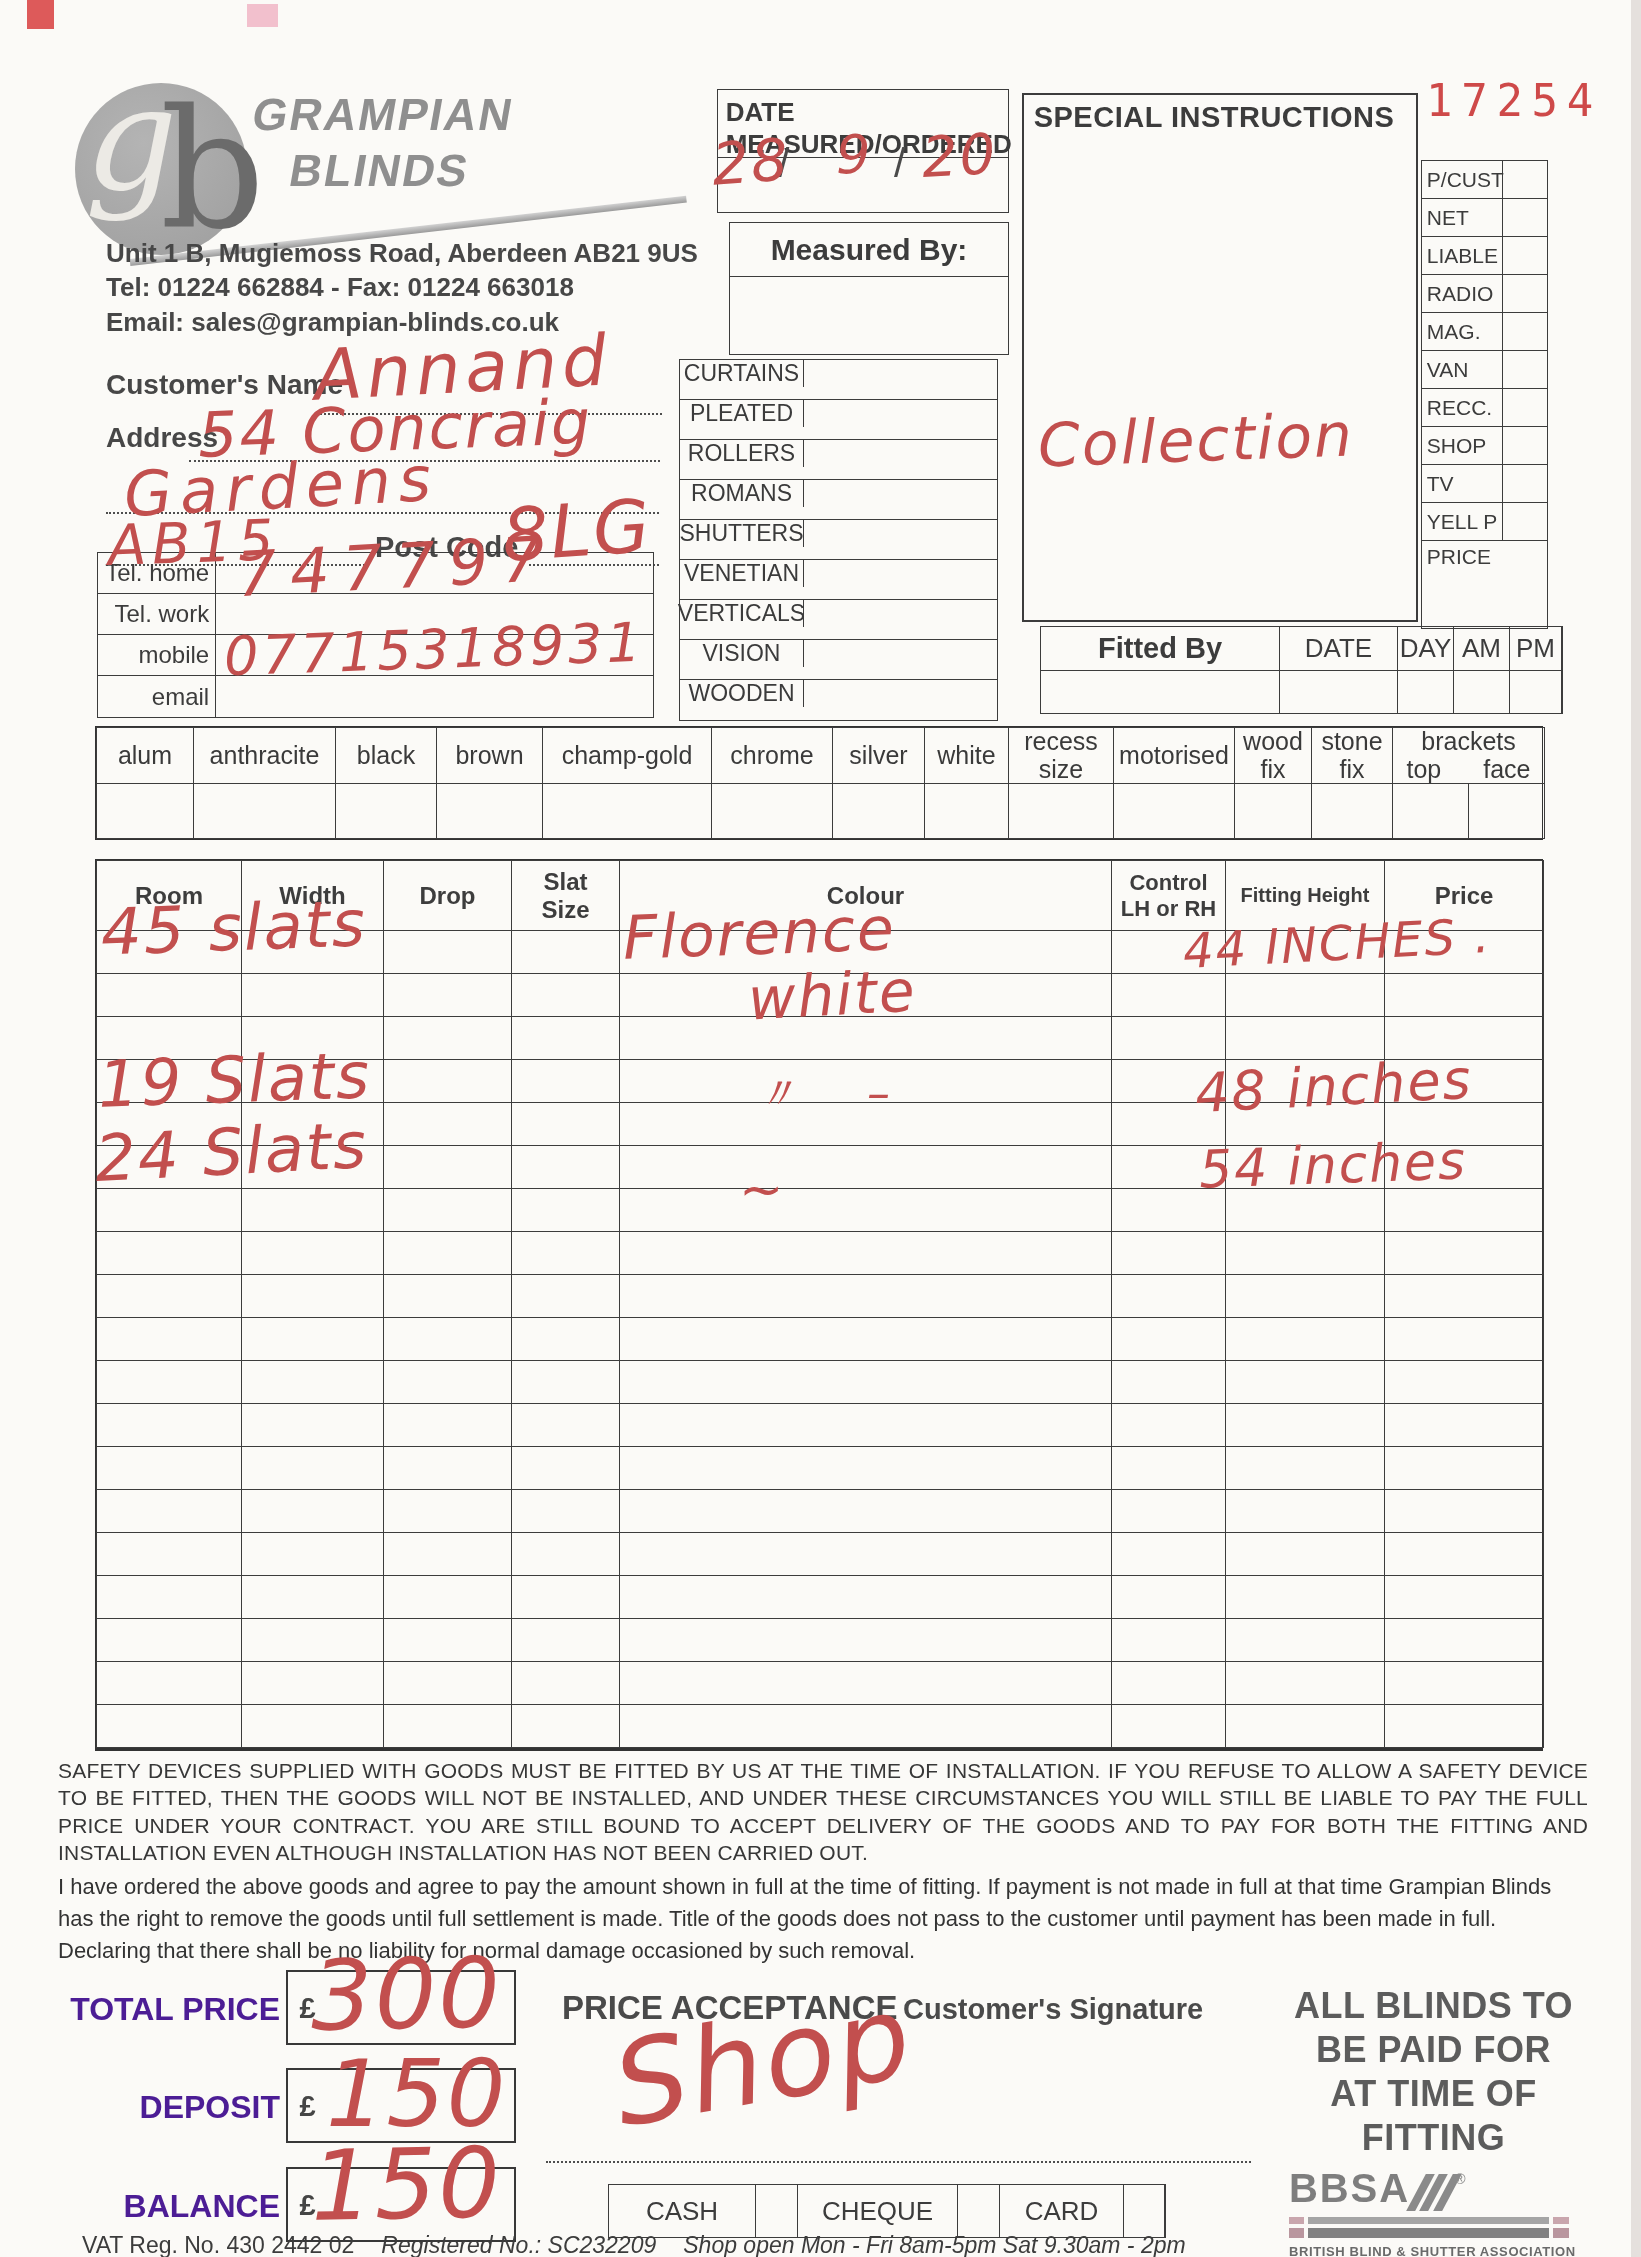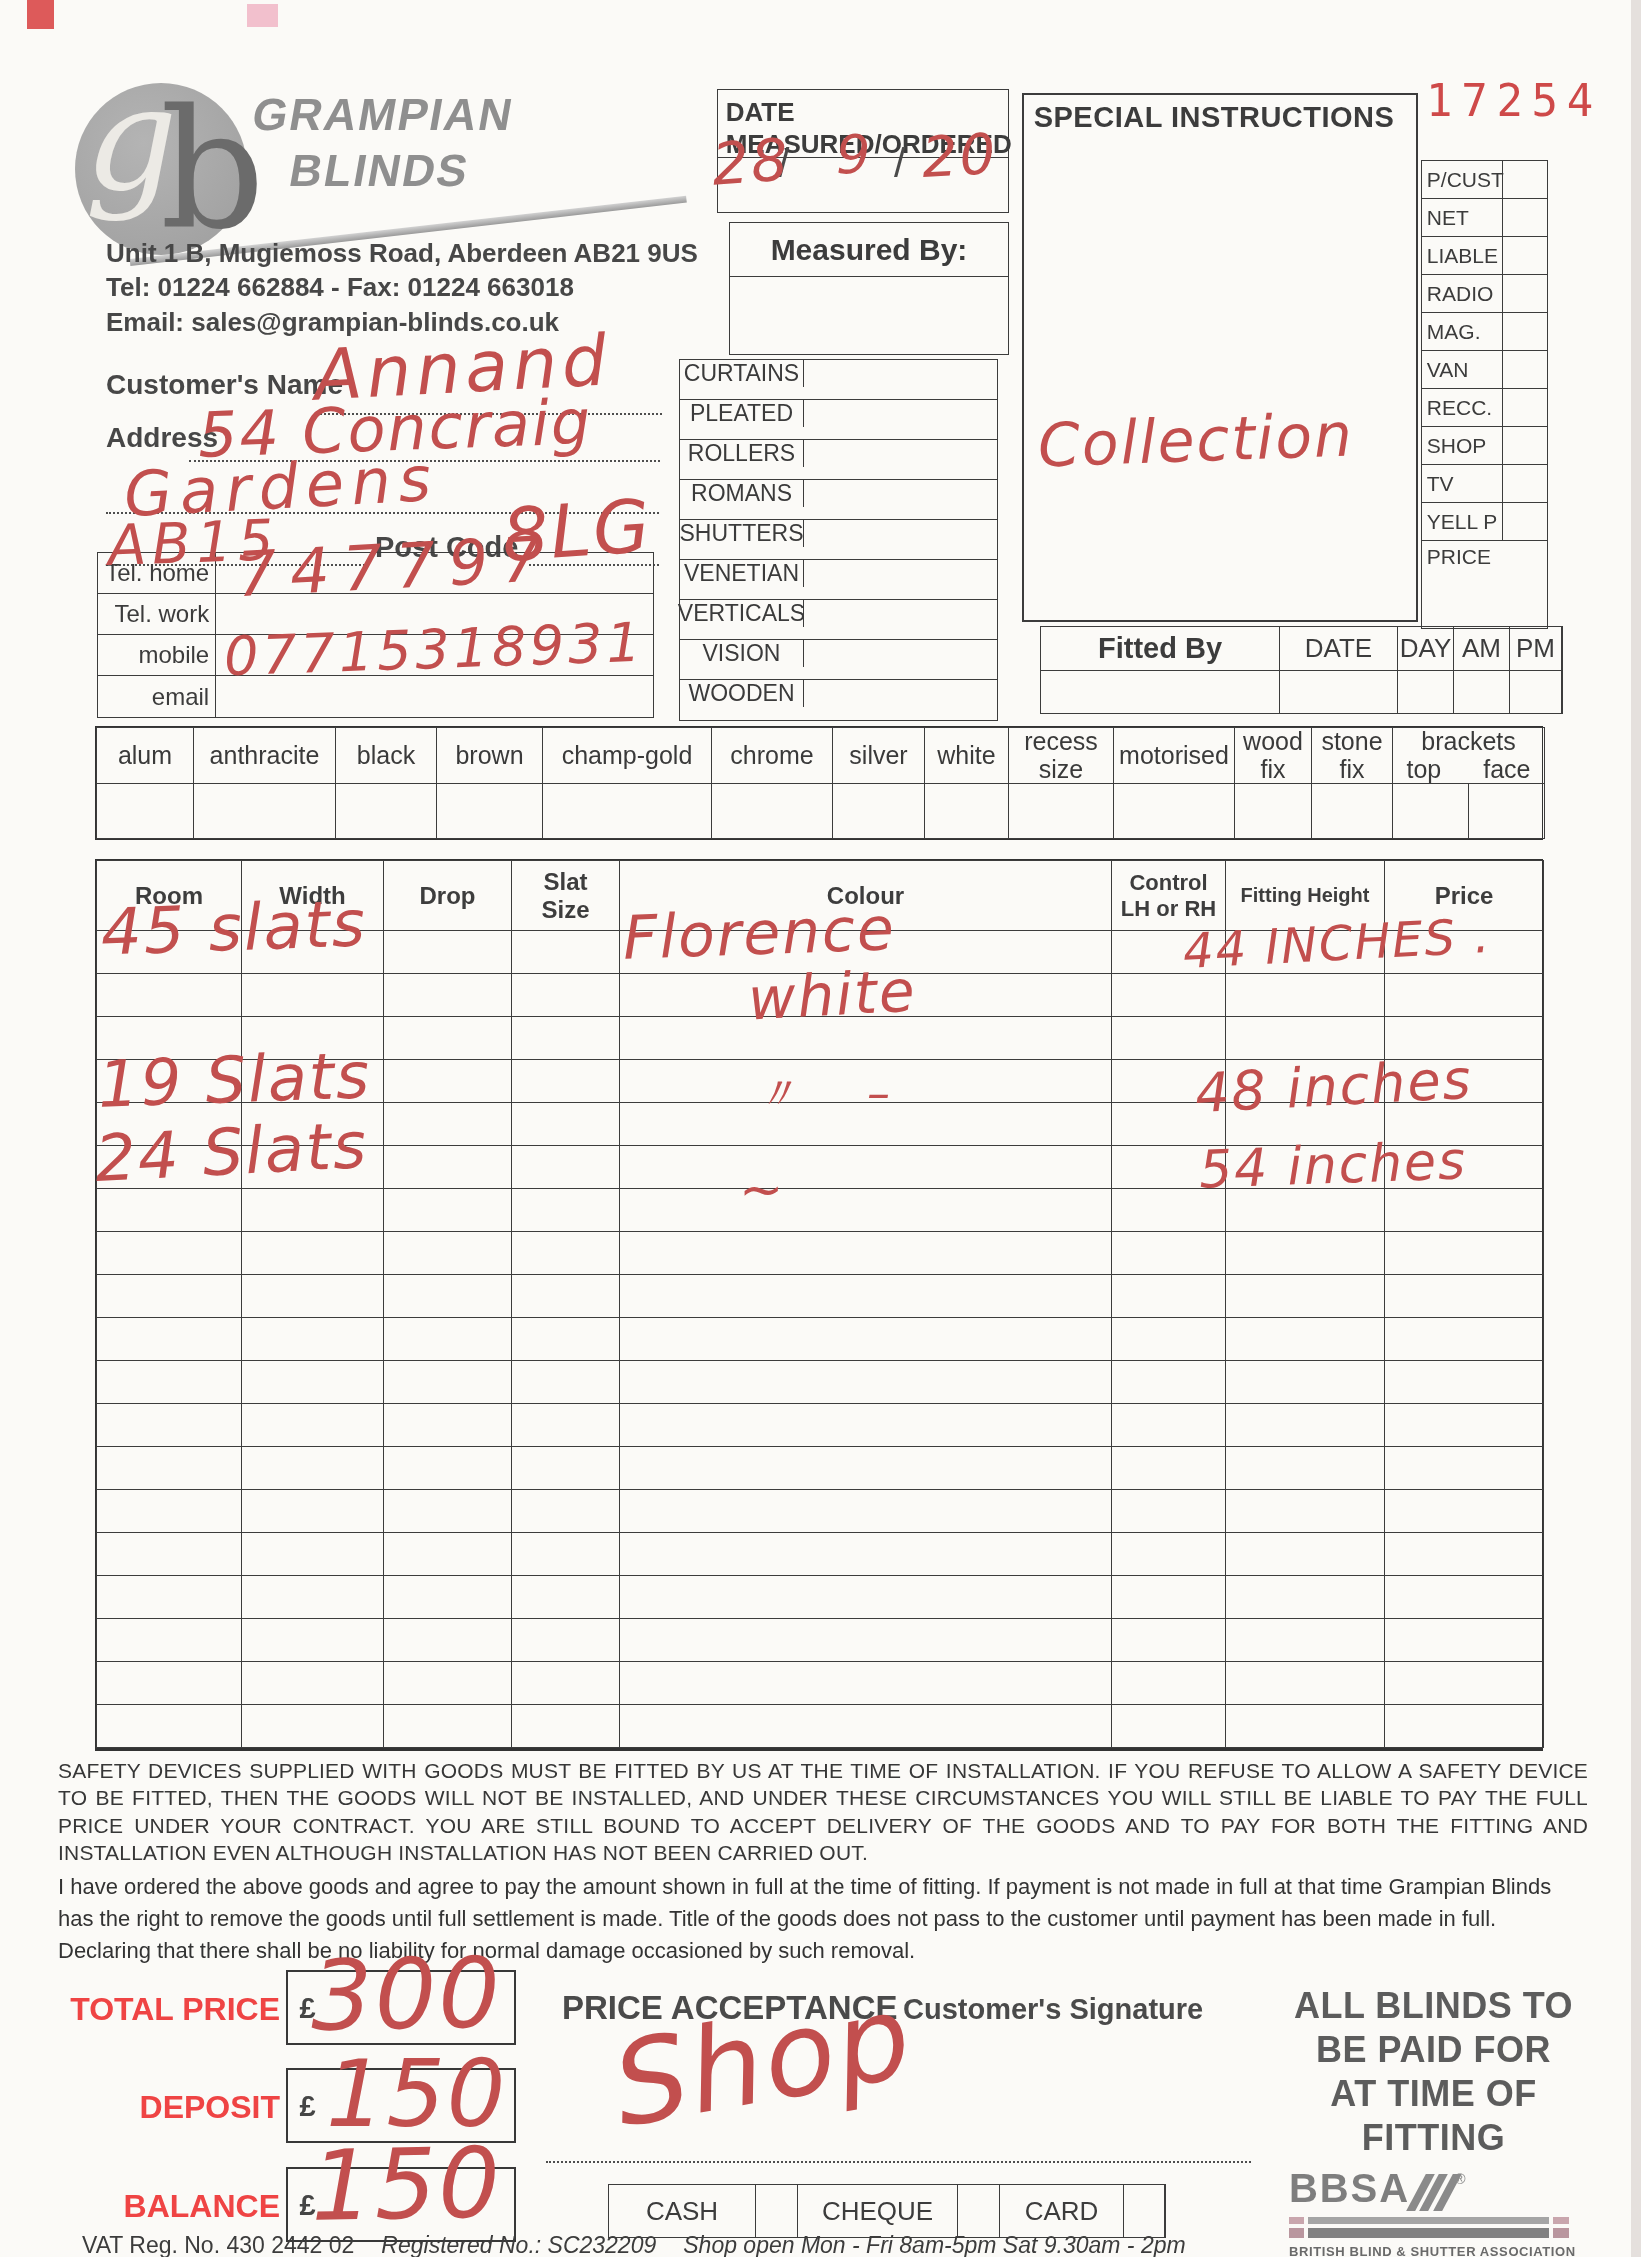--- a/index.html
+++ b/index.html
@@ -31,21 +31,21 @@
   .prod-label{width:124px;border-right:1.4px solid #3c3c3c;font-size:23px;display:flex;align-items:center;justify-content:center;box-sizing:border-box;color:#3b3b3b;}
   .prod-box1{width:50px;border-right:1.4px solid #3c3c3c;box-sizing:border-box;}
   .prod-box2{flex:1;}
   .tel-row{display:flex;height:41px;border-bottom:1.4px solid #3c3c3c;box-sizing:border-box;}
   .tel-label{width:118px;border-right:1.4px solid #3c3c3c;font-size:24px;display:flex;align-items:center;justify-content:flex-end;padding-right:5.8px;box-sizing:border-box;color:#3c3c3c;}
   .tel-value{flex:1;}
   .fit-cell{box-sizing:border-box;border-right:1.4px solid #3c3c3c;display:flex;align-items:center;justify-content:center;font-size:26px;color:#3c3c3c;}
   .pay-cell{box-sizing:border-box;border-right:1.4px solid #3c3c3c;display:flex;align-items:center;justify-content:center;font-size:26px;color:#3c3c3c;}
   .money-box{position:absolute;border:2.4px solid #383838;box-sizing:border-box;width:230px;height:75px;}
   .money-cur{position:absolute;left:11.6px;top:50%;transform:translateY(-50%);font-size:29px;font-weight:bold;color:#454545;}
-  .total-label{position:absolute;font-size:32px;font-weight:bold;color:#ef4444;width:227px;text-align:right;}
+  .total-label{position:absolute;font-size:32px;font-weight:bold;color:#4c1d95;width:227px;text-align:right;}
   .brk-sub{display:flex;justify-content:space-between;padding:0 13.5px;font-size:25px;font-weight:normal;}
 </style>
 </head>
 <body>
 
 <div id="sheet">
 
   <div class="abs" style="left:27px;top:0;width:27px;height:29px;background:#dd5a5a;"></div>
   <div class="abs" style="left:247px;top:3.9px;width:31px;height:23px;background:#f2c0cd;"></div>
   <div class="abs" style="left:1631px;top:0;width:10.6px;height:2257px;background:#e5e0dd;"></div>

